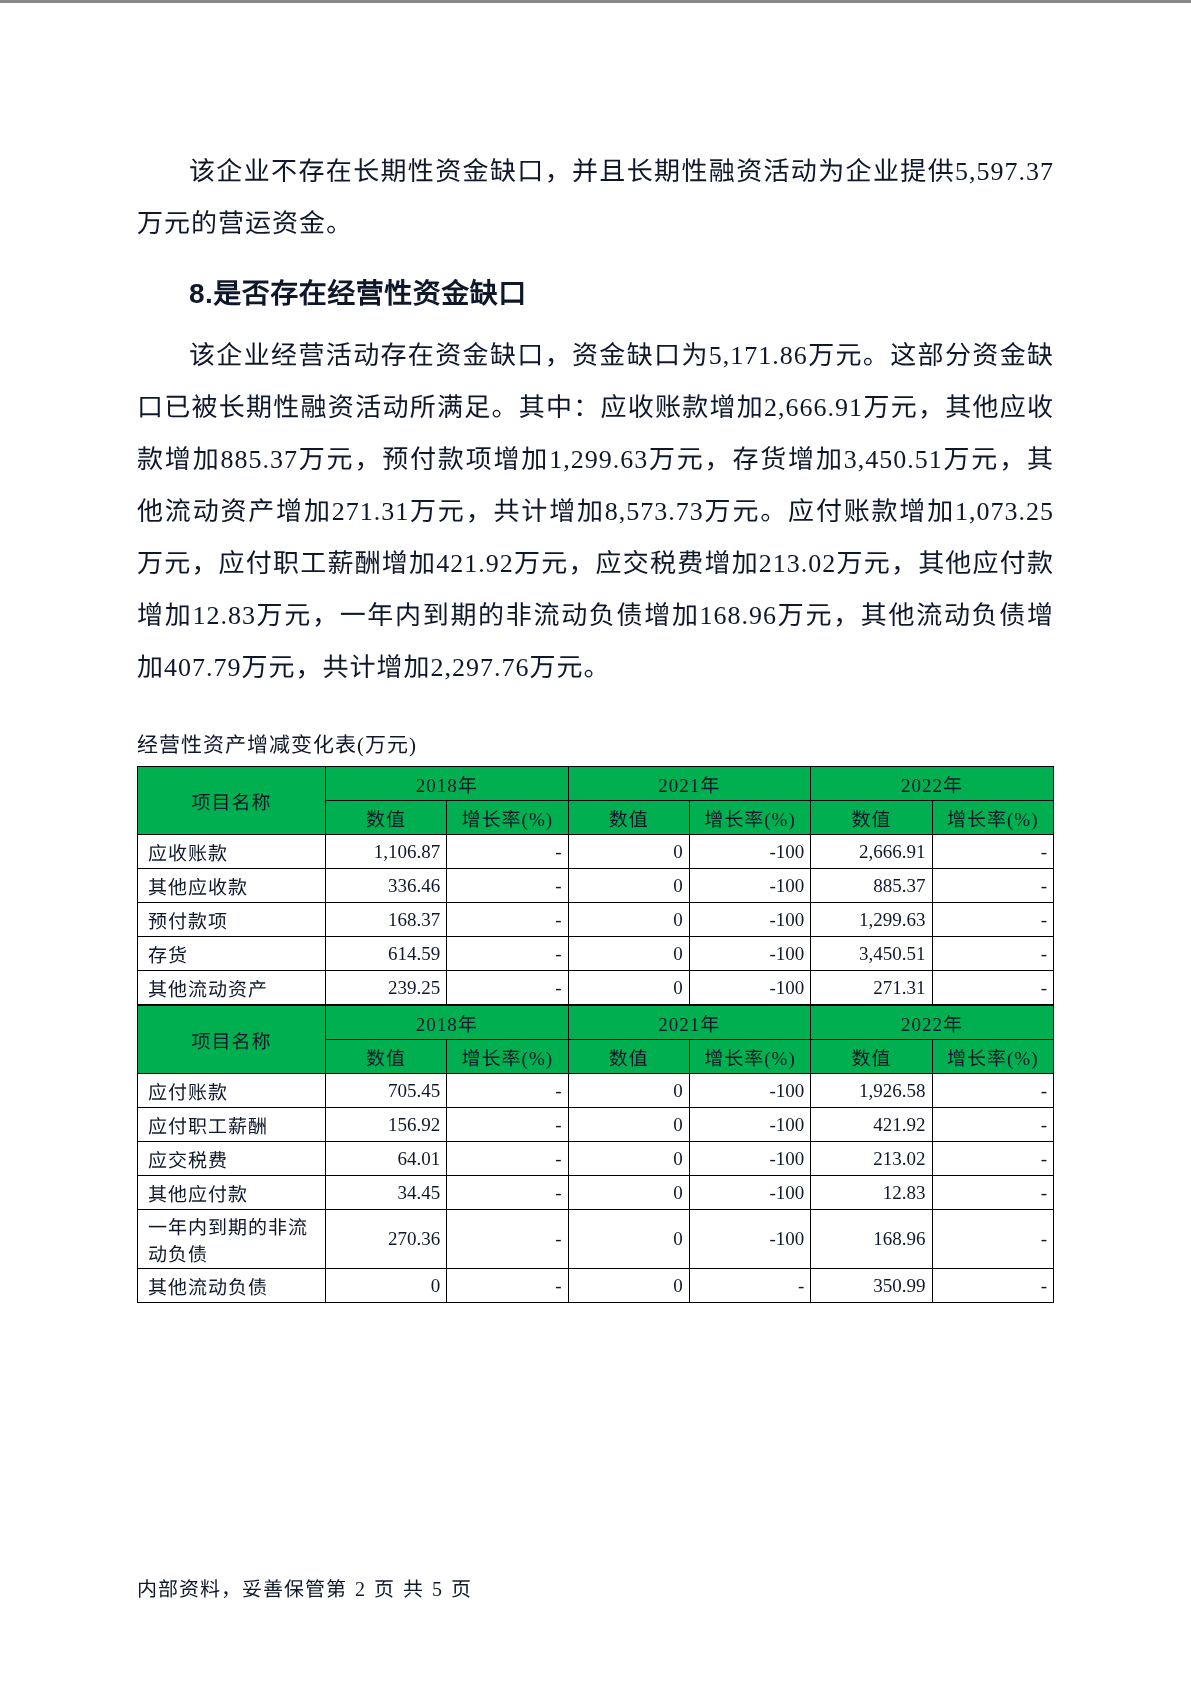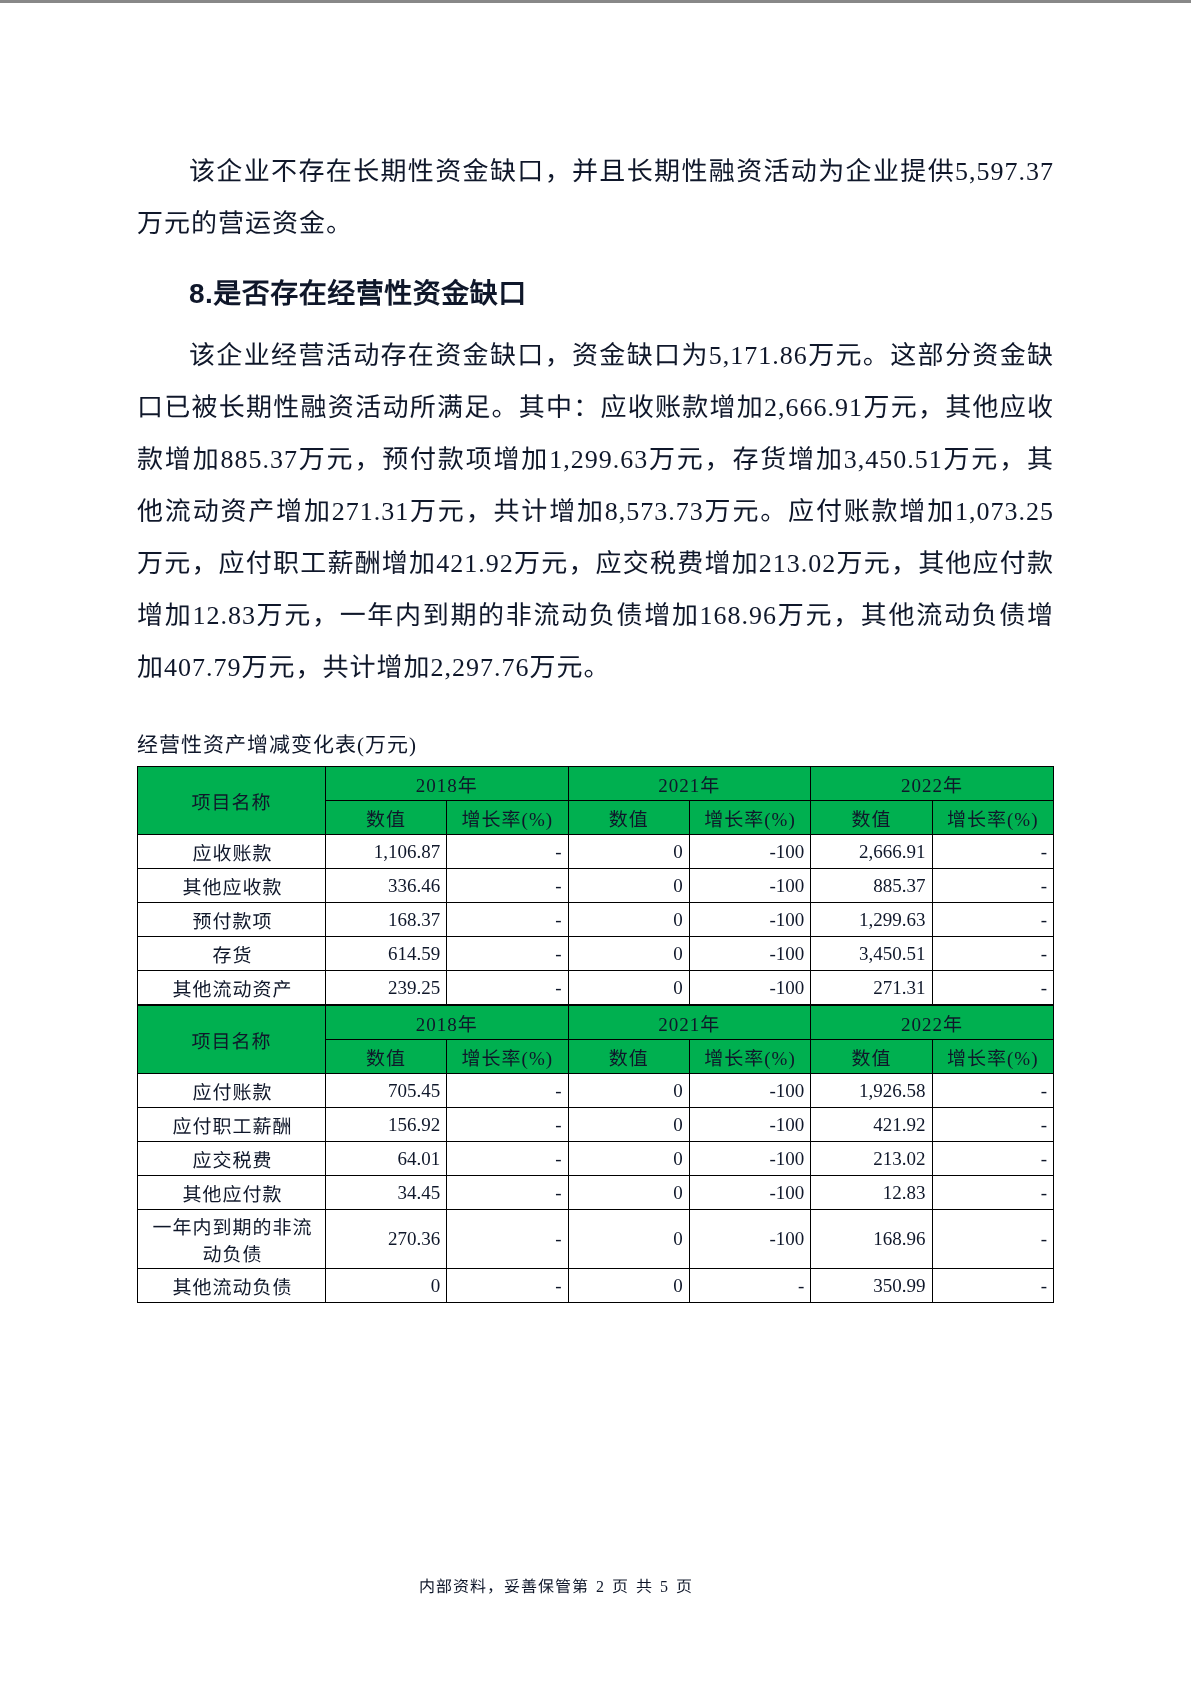--- a/index.html
+++ b/index.html
@@ -59,37 +59,37 @@
     overflow:hidden;
   }
   table.data-table thead th{
     background:var(--header-green,#00B050);
     text-align:center;
     height:33px;
     letter-spacing:1px;
   }
   table.data-table tbody tr{height:34px;}
   table.data-table td.c-item{
-    text-align:center;
+    text-align:left;
     padding:2px 8px 2px 10px;
     letter-spacing:1px;
   }
   table.data-table td.num{
     text-align:right;
     padding:2px 6px 2px 2px;
   }
   #h4{margin-top:54px;}
   #h4-1{margin-top:14px;}
   #p3{margin-top:26px;}
   .footer{
     position:absolute;
     left:137px;right:137px;top:1570px;
     display:flex;
-    justify-content:center;
-    font-size:16px;
+    justify-content:flex-start;
+    font-size:20px;
     letter-spacing:1px;
   }
   .footer .right{margin-right:78px;letter-spacing:2px;}
 </style>
 </head>
 <body>
 
 <div class="page">
   <div class="content">
 

